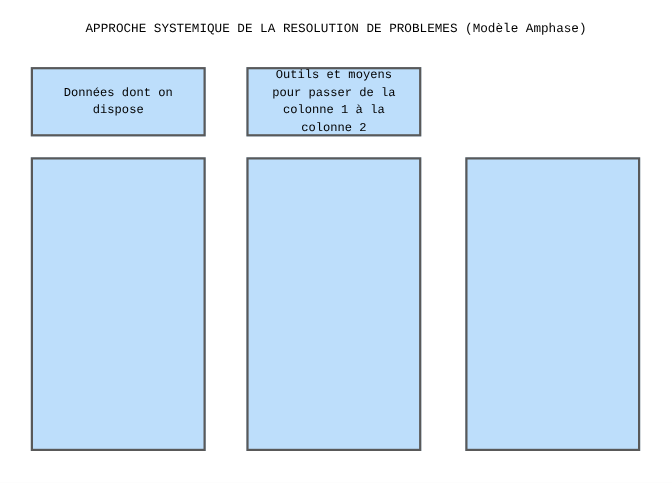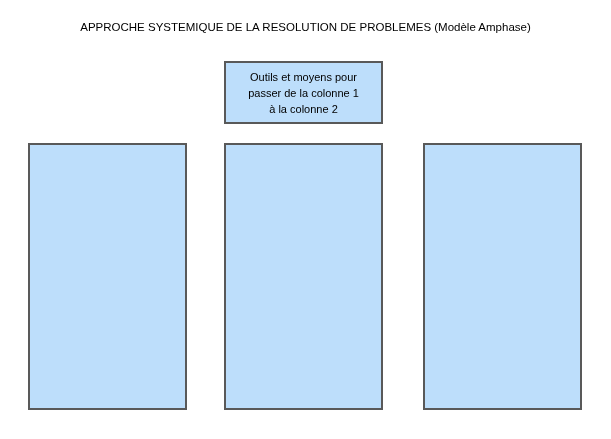--- a/index.html
+++ b/index.html
@@ -8,21 +8,21 @@
     --background: #ffffff;
     --text-color: #000000;
   }
   * { margin: 0; padding: 0; box-sizing: border-box; }
   html, body { background: #e8e8e8; }
   .canvas {
     position: relative;
     width: 611px;
     height: 439px;
     background: var(--background);
-    font-family: Liberation Sans, sans-serif;
+    font-family: Liberation Mono, monospace;
     color: var(--text-color);
     overflow: hidden;
   }
   .title {
     position: absolute;
     top: 20px;
     left: 0;
     width: 100%;
     text-align: center;
     font-size: 11.5px;
@@ -57,20 +57,23 @@
   .c2 { left: 224px; }
   .c3 { left: 423px; }
 </style>
 </head>
 <body>
 
 <div class="canvas">
 
   <div class="title">APPROCHE SYSTEMIQUE DE LA RESOLUTION DE PROBLEMES (Modèle Amphase)</div>
 
+  <div class="box header-box c1">
+    <span class="header-text">Données dont on dispose</span>
+  </div>
   <div class="box body-box c1"></div>
 
   <div class="box header-box c2">
     <span class="header-text">Outils et moyens pour passer de la colonne 1 à la colonne 2</span>
   </div>
   <div class="box body-box c2"></div>
 
   <div class="box body-box c3"></div>
 
 </div>

